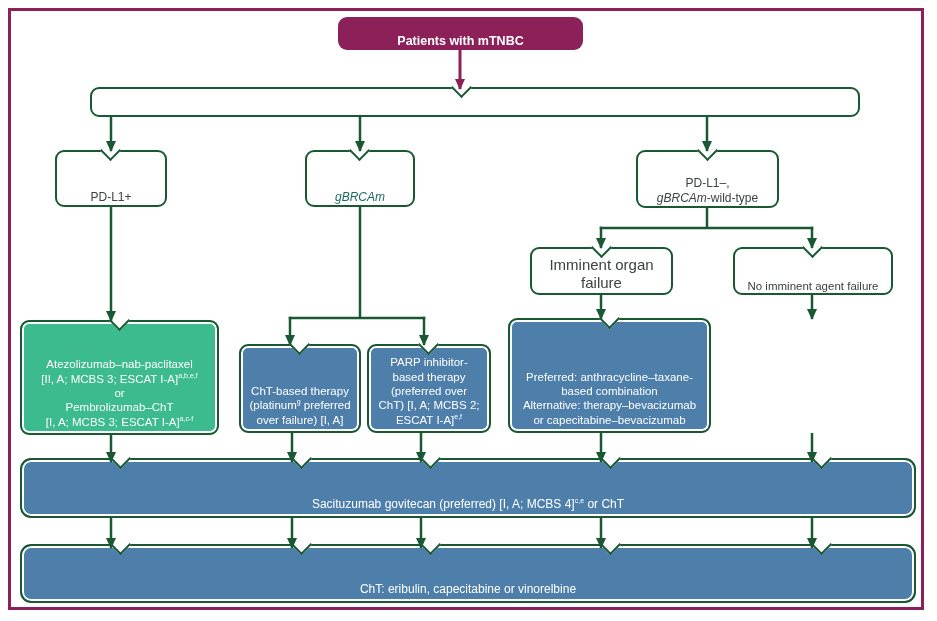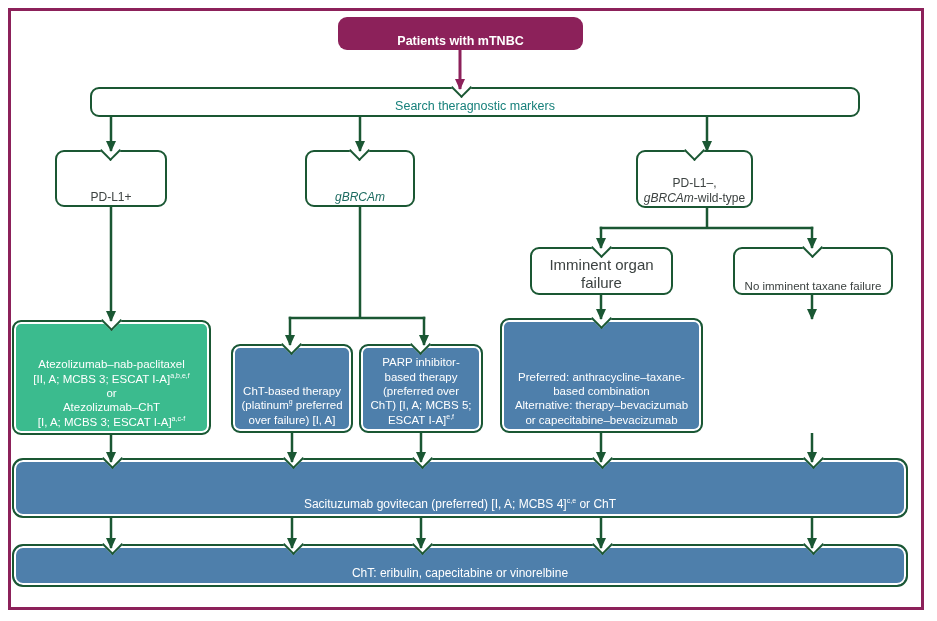--- a/index.html
+++ b/index.html
@@ -18,21 +18,21 @@
   .title-box{
     background:var(--magenta,#8c215a);border-radius:9px;color:#fff;
     font-weight:bold;font-size:12.5px;
   }
   .outline-box{
     background:#fff;border:2.5px solid var(--green,#1a5733);border-radius:9px;
     font-size:12px;color:#3c4241;
   }
   .fill-box{
     border:2.5px solid var(--green,#1a5733);border-radius:9px;color:#fff;
-    box-shadow:inset 0 0 0 2px #fff;font-size:11.5px;padding:4px 8px;
+    box-shadow:inset 0 0 0 2px #fff;font-size:11.5px;padding:4px 8px;margin-left:8px;
   }
   .green-fill{background:var(--emerald,#3bbb8e);}
   .blue-fill{background:var(--blue,#4e7fab);}
   .notch{
     position:absolute;top:-9px;width:15px;height:15px;background:#fff;
     transform:rotate(45deg);box-sizing:border-box;
     border-right:2.5px solid var(--green,#1a5733);
     border-bottom:2.5px solid var(--green,#1a5733);
   }
   .teal{color:var(--teal,#17807b);font-size:12.5px;}
@@ -46,75 +46,74 @@
 
 <div class="stage">
   <div class="frame"></div>
 
   <div class="box title-box" style="left:338px;top:17px;width:245px;height:33px;">
     <span>Patients with mTNBC</span>
   </div>
 
   <div class="box outline-box" style="left:90px;top:87px;width:770px;height:30px;">
     <i class="notch" style="left:362px;"></i>
-    <span class="teal">Search theragnostic markers</span>
   </div>
 
   <div class="box outline-box" style="left:55px;top:150px;width:112px;height:57px;">
     <i class="notch" style="left:calc(50% - 8px);"></i>
     <span>PD-L1+</span>
   </div>
 
   <div class="box outline-box" style="left:305px;top:150px;width:110px;height:57px;">
     <i class="notch" style="left:calc(50% - 8px);"></i>
     <span class="gene">gBRCAm</span>
   </div>
 
-  <div class="box outline-box" style="left:636px;top:150px;width:117px;height:58px;">
+  <div class="box outline-box" style="left:636px;top:150px;width:143px;height:58px;">
     <i class="notch" style="left:calc(50% - 8px);"></i>
     <div>PD-L1–,</div>
     <div>
       <span class="ital">gBRCAm</span><span>-wild-type</span>
     </div>
   </div>
 
   <div class="box outline-box" style="left:530px;top:247px;width:143px;height:48px;font-size:15px;">
     <i class="notch" style="left:calc(50% - 8px);"></i>
     <span>Imminent organ failure</span>
   </div>
 
   <div class="box outline-box" style="left:733px;top:247px;width:160px;height:48px;font-size:11.5px;">
     <i class="notch" style="left:calc(50% - 8px);"></i>
-    <span>No imminent taxane failure</span>
+    <span>No imminent agent failure</span>
   </div>
 
   <div class="box fill-box green-fill" style="left:12px;top:320px;width:199px;height:115px;">
     <i class="notch" style="left:calc(50% - 8px);"></i>
     <div>Atezolizumab–nab-paclitaxel</div>
     <div>
       <span>[II, A; MCBS 3; ESCAT I-A]</span><sup>a,b,e,f</sup>
     </div>
     <div>or</div>
-    <div>Atezolizumab–ChT</div>
+    <div>Pembrolizumab–ChT</div>
     <div>
       <span>[I, A; MCBS 3; ESCAT I-A]</span><sup>a,c-f</sup>
     </div>
   </div>
 
   <div class="box fill-box blue-fill" style="left:231px;top:344px;width:122px;height:89px;">
     <i class="notch" style="left:calc(50% - 8px);"></i>
     <div>
       <span>ChT-based therapy (platinum</span><sup>g</sup><span> preferred over failure) [I, A]</span>
     </div>
   </div>
 
   <div class="box fill-box blue-fill" style="left:359px;top:344px;width:124px;height:89px;">
     <i class="notch" style="left:calc(50% - 8px);"></i>
     <div>
-      <span>PARP inhibitor-based therapy (preferred over ChT) [I, A; MCBS 5; ESCAT I-A]</span><sup>e,f</sup>
+      <span>PARP inhibitor-based therapy (preferred over ChT) [I, A; MCBS 2; ESCAT I-A]</span><sup>e,f</sup>
     </div>
   </div>
 
   <div class="box fill-box blue-fill" style="left:500px;top:318px;width:203px;height:115px;">
     <i class="notch" style="left:calc(50% - 8px);"></i>
     <div>Preferred: anthracycline–taxane-based combination</div>
     <div>Alternative: therapy–bevacizumab or capecitabine–bevacizumab</div>
   </div>
 
 
@@ -122,21 +121,21 @@
     <i class="notch" style="left:91px;"></i>
     <i class="notch" style="left:272px;"></i>
     <i class="notch" style="left:401px;"></i>
     <i class="notch" style="left:581px;"></i>
     <i class="notch" style="left:792px;"></i>
     <div>
       <span>Sacituzumab govitecan (preferred) [I, A; MCBS 4]</span><sup>c,e</sup><span> or ChT</span>
     </div>
   </div>
 
-  <div class="box fill-box blue-fill" style="left:12px;top:544px;width:896px;height:43px;border-radius:11px;font-size:12px;">
+  <div class="box fill-box blue-fill" style="left:12px;top:544px;width:896px;height:59px;border-radius:11px;font-size:12px;">
     <i class="notch" style="left:91px;"></i>
     <i class="notch" style="left:272px;"></i>
     <i class="notch" style="left:401px;"></i>
     <i class="notch" style="left:581px;"></i>
     <i class="notch" style="left:792px;"></i>
     <div>ChT: eribulin, capecitabine or vinorelbine</div>
   </div>
 
   <svg class="overlay" width="937" height="621" viewBox="0 0 937 621">
     <defs>

